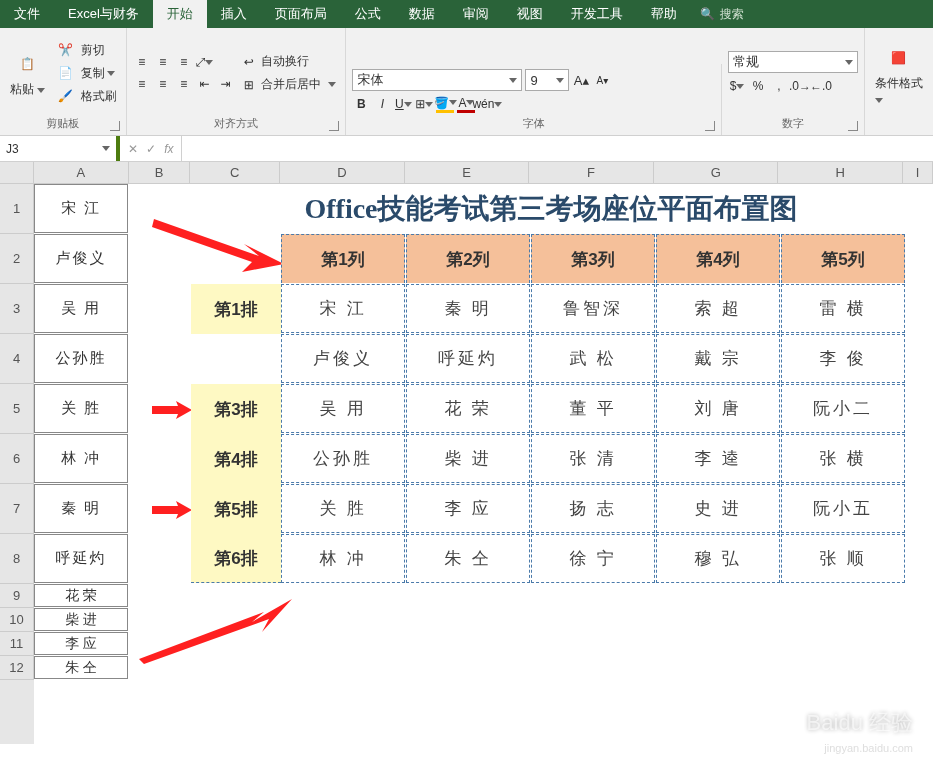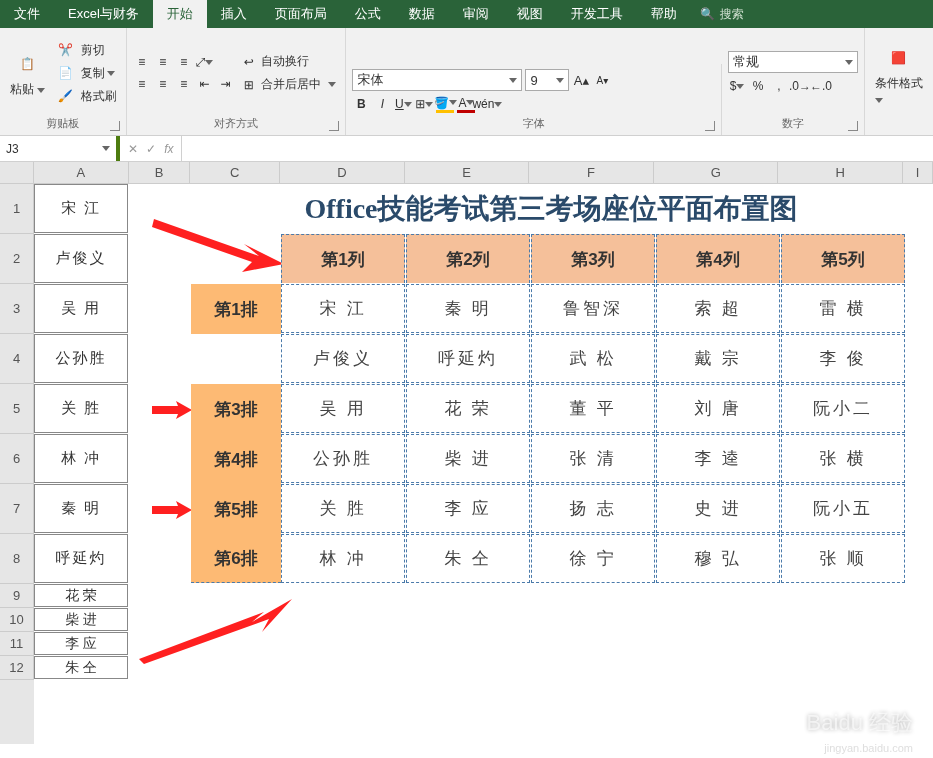--- a/index.html
+++ b/index.html
@@ -62,21 +62,21 @@
 .row4 { height: 50px; } .row5 { height: 50px; } .row6 { height: 50px; }
 .row7 { height: 50px; } .row8 { height: 50px; }
 .row9 { height: 24px; } .row10 { height: 24px; } .row11 { height: 24px; } .row12 { height: 24px; }
 
 .cell-a { border: 1px solid #888; text-align: center; display: flex; align-items: center; justify-content: center; font-size: 15px; font-family: "SimSun", serif; letter-spacing: 2px; }
 .cell-a-s { border: 1px solid #888; text-align: center; display: flex; align-items: center; justify-content: center; font-size: 14px; font-family: "SimSun", serif; }
 
 .title-cell { font-size: 28px; font-weight: bold; color: #2a4a6a; font-family: "SimSun", serif; position: absolute; left: 157px; top: 6px; width: 720px; text-align: center; }
 
 .hdr-col { background: #f5c09a; border-top: 1px dashed #4a7aaa; border-left: 1px dashed #4a7aaa; border-right: 1px dashed #4a7aaa; display: flex; align-items: center; justify-content: center; font-weight: bold; font-size: 17px; position: absolute; height: 49px; }
-.hdr-row { background: #fdba74; display: flex; align-items: center; justify-content: center; font-weight: bold; font-size: 17px; position: absolute; width: 90px; }
+.hdr-row { background: #fef9c3; display: flex; align-items: center; justify-content: center; font-weight: bold; font-size: 17px; position: absolute; width: 90px; }
 .hdr-row.last-row { border-bottom: 1px dashed #4a7aaa; }
 .data-cell { border: 1px dashed #4a7aaa; display: flex; align-items: center; justify-content: center; font-size: 17px; font-family: "SimSun", serif; color: #444; letter-spacing: 3px; position: absolute; height: 49px; }
 
 .arrow { position: absolute; pointer-events: none; fill: #ff2020; }
 
 .watermark { position: absolute; right: 20px; bottom: 20px; color: rgba(255,255,255,0.6); font-size: 22px; text-shadow: 0 0 4px rgba(0,0,0,0.3); }
 .watermark2 { position: absolute; right: 20px; bottom: 4px; color: rgba(200,200,200,0.6); font-size: 11px; }
 .dd-tri { width: 0; height: 0; border-left: 4px solid transparent; border-right: 4px solid transparent; border-top: 5px solid #666; display: inline-block; }
 </style>
 </head>
@@ -273,21 +273,21 @@
         <div class="cell-a" style="position: absolute; left: 0px; top: 250px; width: 94px; height: 49px;">林 冲</div>
         <div class="cell-a" style="position: absolute; left: 0px; top: 300px; width: 94px; height: 49px;">秦 明</div>
         <div class="cell-a" style="position: absolute; left: 0px; top: 350px; width: 94px; height: 49px;">呼延灼</div>
         <div class="cell-a-s" style="position: absolute; left: 0px; top: 400px; width: 94px; height: 23px;">花 荣</div>
         <div class="cell-a-s" style="position: absolute; left: 0px; top: 424px; width: 94px; height: 23px;">柴 进</div>
         <div class="cell-a-s" style="position: absolute; left: 0px; top: 448px; width: 94px; height: 23px;">李 应</div>
         <div class="cell-a-s" style="position: absolute; left: 0px; top: 472px; width: 94px; height: 23px;">朱 仝</div>
         <div class="hdr-col" style="left: 247px; top: 50px; width: 124px;">第1列</div>
         <div class="hdr-col" style="left: 372px; top: 50px; width: 124px;">第2列</div>
         <div class="hdr-col" style="left: 497px; top: 50px; width: 124px;">第3列</div>
-        <div class="hdr-col" style="left: 622px; top: 50px; width: 124px; font-family: Liberation Mono, monospace;">第4列</div>
+        <div class="hdr-col" style="left: 622px; top: 50px; width: 124px;">第4列</div>
         <div class="hdr-col" style="left: 747px; top: 50px; width: 124px;">第5列</div>
         <div class="hdr-row" style="left: 157px; top: 100px; height: 50px;">第1排</div>
         <div class="hdr-row" style="left: 157px; top: 200px; height: 50px;">第3排</div>
         <div class="hdr-row" style="left: 157px; top: 250px; height: 50px;">第4排</div>
         <div class="hdr-row" style="left: 157px; top: 300px; height: 50px;">第5排</div>
         <div class="hdr-row last-row" style="left: 157px; top: 350px; height: 49px;">第6排</div>
         <div class="data-cell" style="left: 247px; top: 100px; width: 124px;">宋 江</div>
         <div class="data-cell" style="left: 372px; top: 100px; width: 124px;">秦 明</div>
         <div class="data-cell" style="left: 497px; top: 100px; width: 124px;">鲁智深</div>
         <div class="data-cell" style="left: 622px; top: 100px; width: 124px;">索 超</div>

